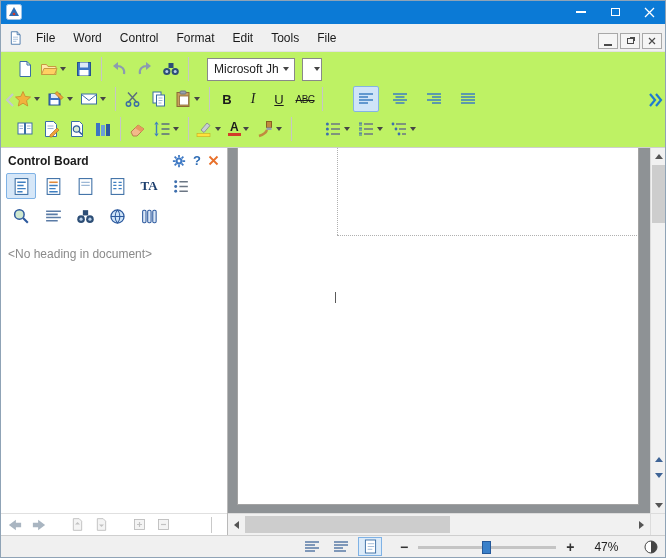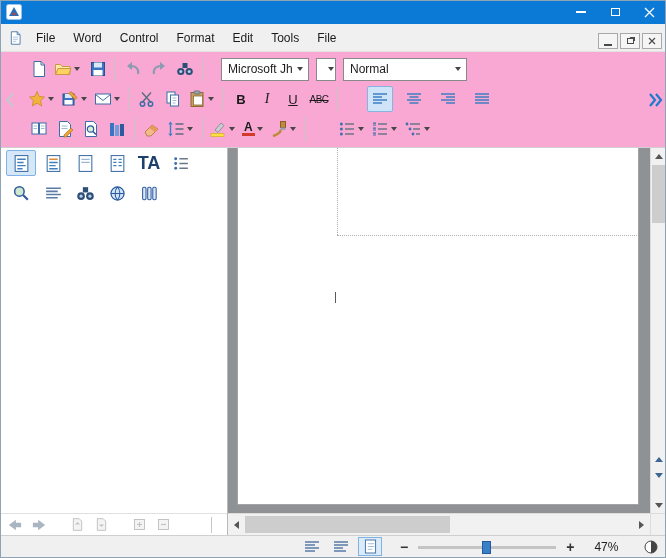--- a/index.html
+++ b/index.html
@@ -19,21 +19,21 @@
 
 .menubar{height:28px;display:flex;align-items:center;background:#f0f0f0;position:relative;padding-left:6px;border-bottom:1px solid #e2e2e2}
 .mb-icon{margin:0 4px 0 2px}
 .menu-item{padding:5px 9px;cursor:default}
 .mdi{position:absolute;right:4px;bottom:2px;display:flex;gap:2px}
 .mdi-btn{width:20px;height:16px;border:1px solid #a8a8a8;background:#f5f5f5;display:flex;align-items:center;justify-content:center}
 .mmin{width:8px;height:2px;background:#4a4a4a;margin-top:7px}
 .mres{width:7px;height:6px;border:1px solid #4a4a4a;box-shadow:2px -2px 0 -1px #4a4a4a}
 
 
-.toolbars{height:96px;background:#f9a8d4;border-bottom:1px solid #cfcfcf;position:relative;padding:2px 20px 2px 26px}
+.toolbars{height:96px;background:#bef264;border-bottom:1px solid #cfcfcf;position:relative;padding:2px 20px 2px 12px}
 .trow{height:30px;display:flex;align-items:center}
 .tbtn{height:26px;min-width:26px;display:flex;align-items:center;justify-content:center;border:1px solid transparent;border-radius:2px;padding:0 1px;cursor:default}
 .tbtn.active{background:#cfe4f8;border-color:#84b4e2}
 .dd{width:0;height:0;border-left:3px solid transparent;border-right:3px solid transparent;border-top:4px solid #454545;margin:0 3px 0 2px}
 .sep{width:1px;height:24px;background:#c6c6c6;margin:0 4px}
 .combo{height:23px;background:#fff;border:1px solid #898989;display:flex;align-items:center;padding:0 2px 0 6px;margin-right:7px}
 .combo .cv{flex:1;overflow:hidden;white-space:nowrap;margin-right:3px}
 .bchar{font-weight:bold;font-size:13px}
 .ichar{font-style:italic;font-family:"Liberation Serif",serif;font-size:14px}
 .uchar{text-decoration:underline;font-size:13px}
@@ -46,21 +46,21 @@
 .main{display:flex;height:387px}
 .panel{width:228px;background:#fff;border-right:1px solid #b9b9b9;display:flex;flex-direction:column}
 .panel-head{display:flex;align-items:center;padding:5px 8px 3px 8px}
 .panel-title{font-weight:bold}
 .ph-icons{margin-left:auto;display:flex;align-items:center;gap:7px}
 .qmark{color:#2e6db5;font-weight:bold;font-size:13px}
 .panel-tools{padding:2px 4px 0 6px}
 .ptrow{display:flex;align-items:center;margin-bottom:4px}
 .ptbtn{width:30px;height:26px;display:flex;align-items:center;justify-content:center;border:1px solid transparent;border-radius:2px;margin-right:2px}
 .ptbtn.active{background:#d6e7f8;border-color:#7fb2e5}
-.ta{font-family:Liberation Sans, sans-serif;font-weight:bold;color:#1d3f6e;font-size:18px}
+.ta{font-family:Liberation Serif, serif;font-weight:bold;color:#1d3f6e;font-size:13px}
 .panel-empty{color:#8a8a8a;padding:14px 8px 0 8px}
 .panel-foot{margin-top:auto;height:22px;border-top:1px solid #e0e0e0;display:flex;align-items:center;padding:0 5px;background:#fff}
 .pf-div{width:1px;height:16px;background:#c9c9c9;margin-left:auto;margin-right:10px}
 .pfi{margin-right:4px;display:flex;align-items:center;justify-content:center;width:20px;height:18px}
 
 
 .docwrap{flex:1;position:relative;background:#8e9295}
 .page{position:absolute;left:9px;top:0;width:402px;height:357px;background:#fff;border:1px solid #a3a3a3;border-top:none;cursor:text}
 .mg-h{position:absolute;left:99px;right:1px;top:87px;border-top:1px dotted #b0b0b0}
 .mg-v{position:absolute;left:99px;top:0;height:87px;border-left:1px dotted #b0b0b0}
@@ -209,24 +209,20 @@
     </div>
     <span class="sep"></span>
     <div class="combo" style="width:88px;margin-left:14px">
       <span class="cv">Microsoft Jh</span>
       <span class="dd"></span>
     </div>
     <div class="combo" style="width:20px">
       <span class="cv">11</span>
       <span class="dd"></span>
     </div>
-    <div class="combo" style="width:124px">
-      <span class="cv">Normal</span>
-      <span class="dd"></span>
-    </div>
   </div>
 
   <div class="trow">
     <div class="tbtn">
       <svg width="18" height="18" viewBox="0 0 18 18">
           <polygon points="9,1.5 11.2,6.4 16.5,7 12.6,10.6 13.7,16 9,13.2 4.3,16 5.4,10.6 1.5,7 6.8,6.4" fill="#f2b33d" stroke="#c9892a" stroke-width=".8"></polygon>
         </svg>
       <span class="dd"></span>
     </div>
     <div class="tbtn">
@@ -396,20 +392,40 @@
           <path d="M6 4h10M9 9h7M12 14h4" stroke="#6b7684" stroke-width="1.4"></path>
         </svg>
       <span class="dd"></span>
     </div>
   </div>
 </div>
 
 <div class="main">
 
   <div class="panel">
+    <div class="panel-head">
+      <span class="panel-title">Control Board</span>
+      <span class="ph-icons">
+        <span>
+          <svg width="14" height="14" viewBox="0 0 16 16">
+              <g stroke="#3e79c4" stroke-width="2">
+                <path d="M8 1v3M8 12v3M1 8h3M12 8h3M3 3l2 2M11 11l2 2M13 3l-2 2M5 11l-2 2"></path>
+              </g>
+              <circle cx="8" cy="8" r="4" fill="#3e79c4"></circle>
+              <circle cx="8" cy="8" r="1.6" fill="#fff"></circle>
+            </svg>
+        </span>
+        <span class="qmark">?</span>
+        <span>
+          <svg width="11" height="11" viewBox="0 0 11 11">
+              <path d="M1.5 1.5l8 8M9.5 1.5l-8 8" stroke="#e8702a" stroke-width="1.8"></path>
+            </svg>
+        </span>
+      </span>
+    </div>
 
     <div class="panel-tools">
       <div class="ptrow">
         <div class="ptbtn active">
           <svg width="19" height="19" viewBox="0 0 18 18">
               <rect x="3" y="1.5" width="12" height="15" fill="#fff" stroke="#3b6ea5"></rect>
               <path d="M5 5h8M5 8h6M5 11h8M5 14h5" stroke="#3e7fc1" stroke-width="1.3"></path>
             </svg>
         </div>
         <div class="ptbtn">
@@ -473,20 +489,21 @@
         <div class="ptbtn">
           <svg width="19" height="19" viewBox="0 0 18 18">
               <rect x="2.5" y="3" width="3.2" height="12" rx="1.2" fill="#dce8f7" stroke="#2d5a9e"></rect>
               <rect x="7.3" y="3" width="3.2" height="12" rx="1.2" fill="#dce8f7" stroke="#2d5a9e"></rect>
               <rect x="12.1" y="3" width="3.2" height="12" rx="1.2" fill="#dce8f7" stroke="#2d5a9e"></rect>
             </svg>
         </div>
       </div>
     </div>
 
+    <div class="panel-empty">&lt;No heading in document&gt;</div>
 
     <div class="panel-foot">
       <span class="pfi">
         <svg width="16" height="14" viewBox="0 0 18 16">
             <path d="M10 2v3.5h6v5h-6V14L2 8z" fill="#a9b5c1"></path>
           </svg>
       </span>
       <span class="pfi">
         <svg width="16" height="14" viewBox="0 0 18 16">
             <path d="M8 2v3.5H2v5h6V14l8-6z" fill="#a9b5c1"></path>

